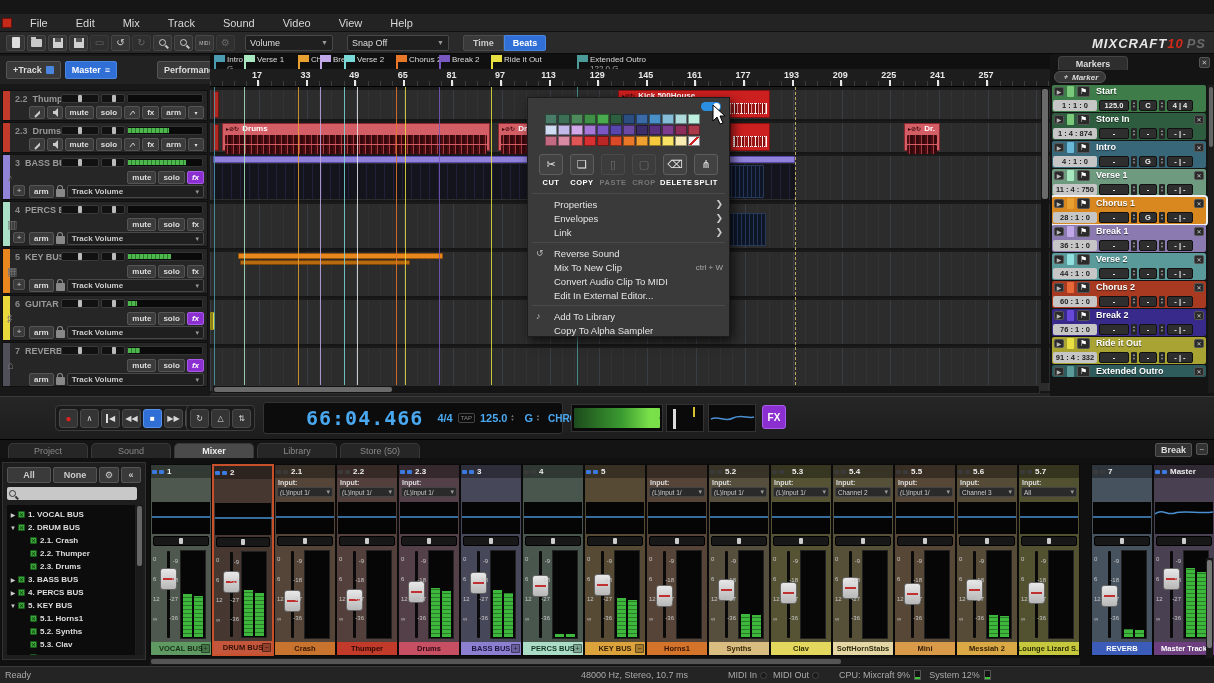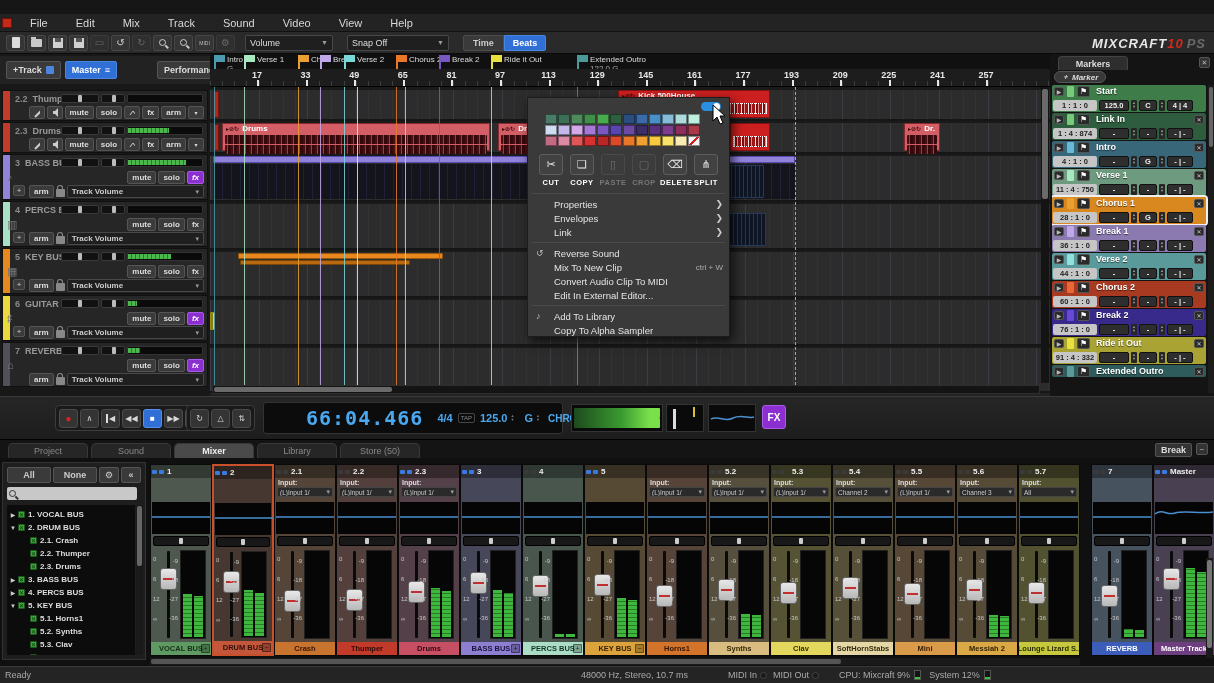--- a/index.html
+++ b/index.html
@@ -662,21 +662,21 @@
               <span>▲</span>
               <span>▼</span>
             </span>
             <span class="mk-sm" style="width: 26px;">4 | 4</span>
           </div>
         </div>
         <div class="mkrow" style="background: rgb(46, 92, 62);">
           <span class="mk-exp">▶</span>
           <span class="mk-chip" style="background: rgb(122, 200, 122);"></span>
           <span class="mk-flagbox">⚑</span>
-          <span class="mk-name">Link In</span>
+          <span class="mk-name">Store In</span>
           <span class="mk-x">✕</span>
           <div class="mk-fields">
             <span class="mk-pos">1 : 4 : 874</span>
             <span class="mk-sm" style="width: 30px;">-</span>
             <span class="mk-spin">
               <span>▲</span>
               <span>▼</span>
             </span>
             <span class="mk-sm" style="width: 18px;">-</span>
             <span class="mk-spin">

